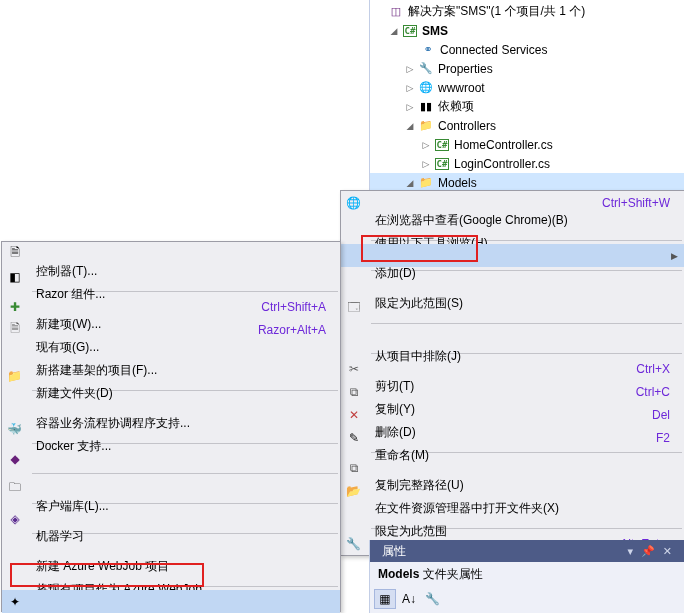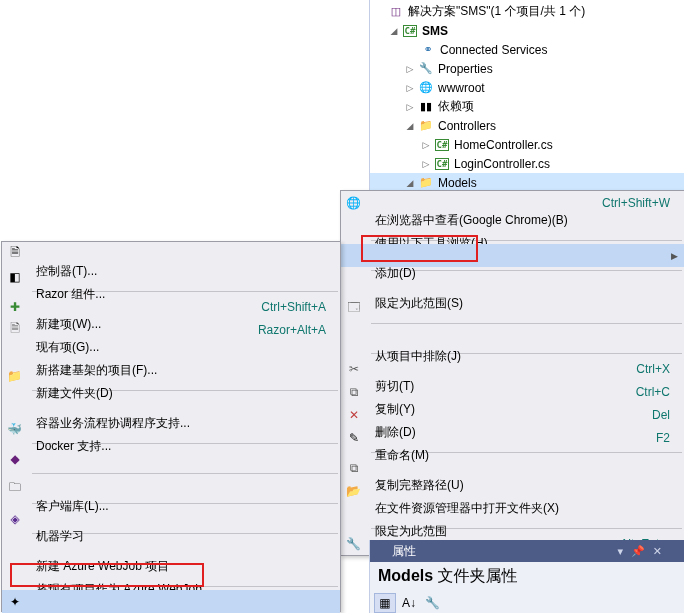--- a/index.html
+++ b/index.html
@@ -72,21 +72,21 @@
     }
     .menu-item.highlighted { background: #c1d7f3; justify-content: center; }
     .menu-item .micon {
       position: absolute;
       left: 5px;
       width: 16px; height: 16px;
       display: inline-flex; align-items: center; justify-content: center;
       font-size: 12px;
     }
     .menu-item .label { flex: 1; white-space: nowrap; margin-top: 36px; }
-    .menu-item .shortcut { color: #0f766e; margin-left: 24px; white-space: nowrap; }
+    .menu-item .shortcut { color: #6d28d9; margin-left: 24px; white-space: nowrap; }
     .menu-item .sub-arrow { position: absolute; right: 6px; font-size: 9px; color: #555; }
     .menu-sep {
       height: 1px;
       margin: 3px 2px 3px 30px;
       background: #c3c3c9;
     }
     .red-box { border: 2px solid #e02020; }
 
     .menu-left {
       left: 1px;
@@ -127,29 +127,29 @@
       bottom: 0;
       background: #eef0f8;
       border-left: 1px solid #c3cee6;
     }
     .props-title {
       background: #4d5b87;
       color: #fff;
       height: 22px;
       display: flex;
       align-items: center;
-      padding: 0 22px;
+      padding: 0 12px;
       font-size: 12px;
       justify-content: space-between;
     }
     .props-title .ticons { display: flex; gap: 8px; color: #cfd6ea; font-size: 11px; }
     .props-sub {
       background: #eef0f8;
       padding: 4px 8px;
-      font-size: 16px;
+      font-size: 12px;
     }
     .props-sub b { font-weight: bold; }
     .props-toolbar {
       display: flex;
       gap: 2px;
       padding: 2px 4px;
       background: #eef0f8;
     }
     .props-toolbar .btn {
       width: 22px; height: 20px;

